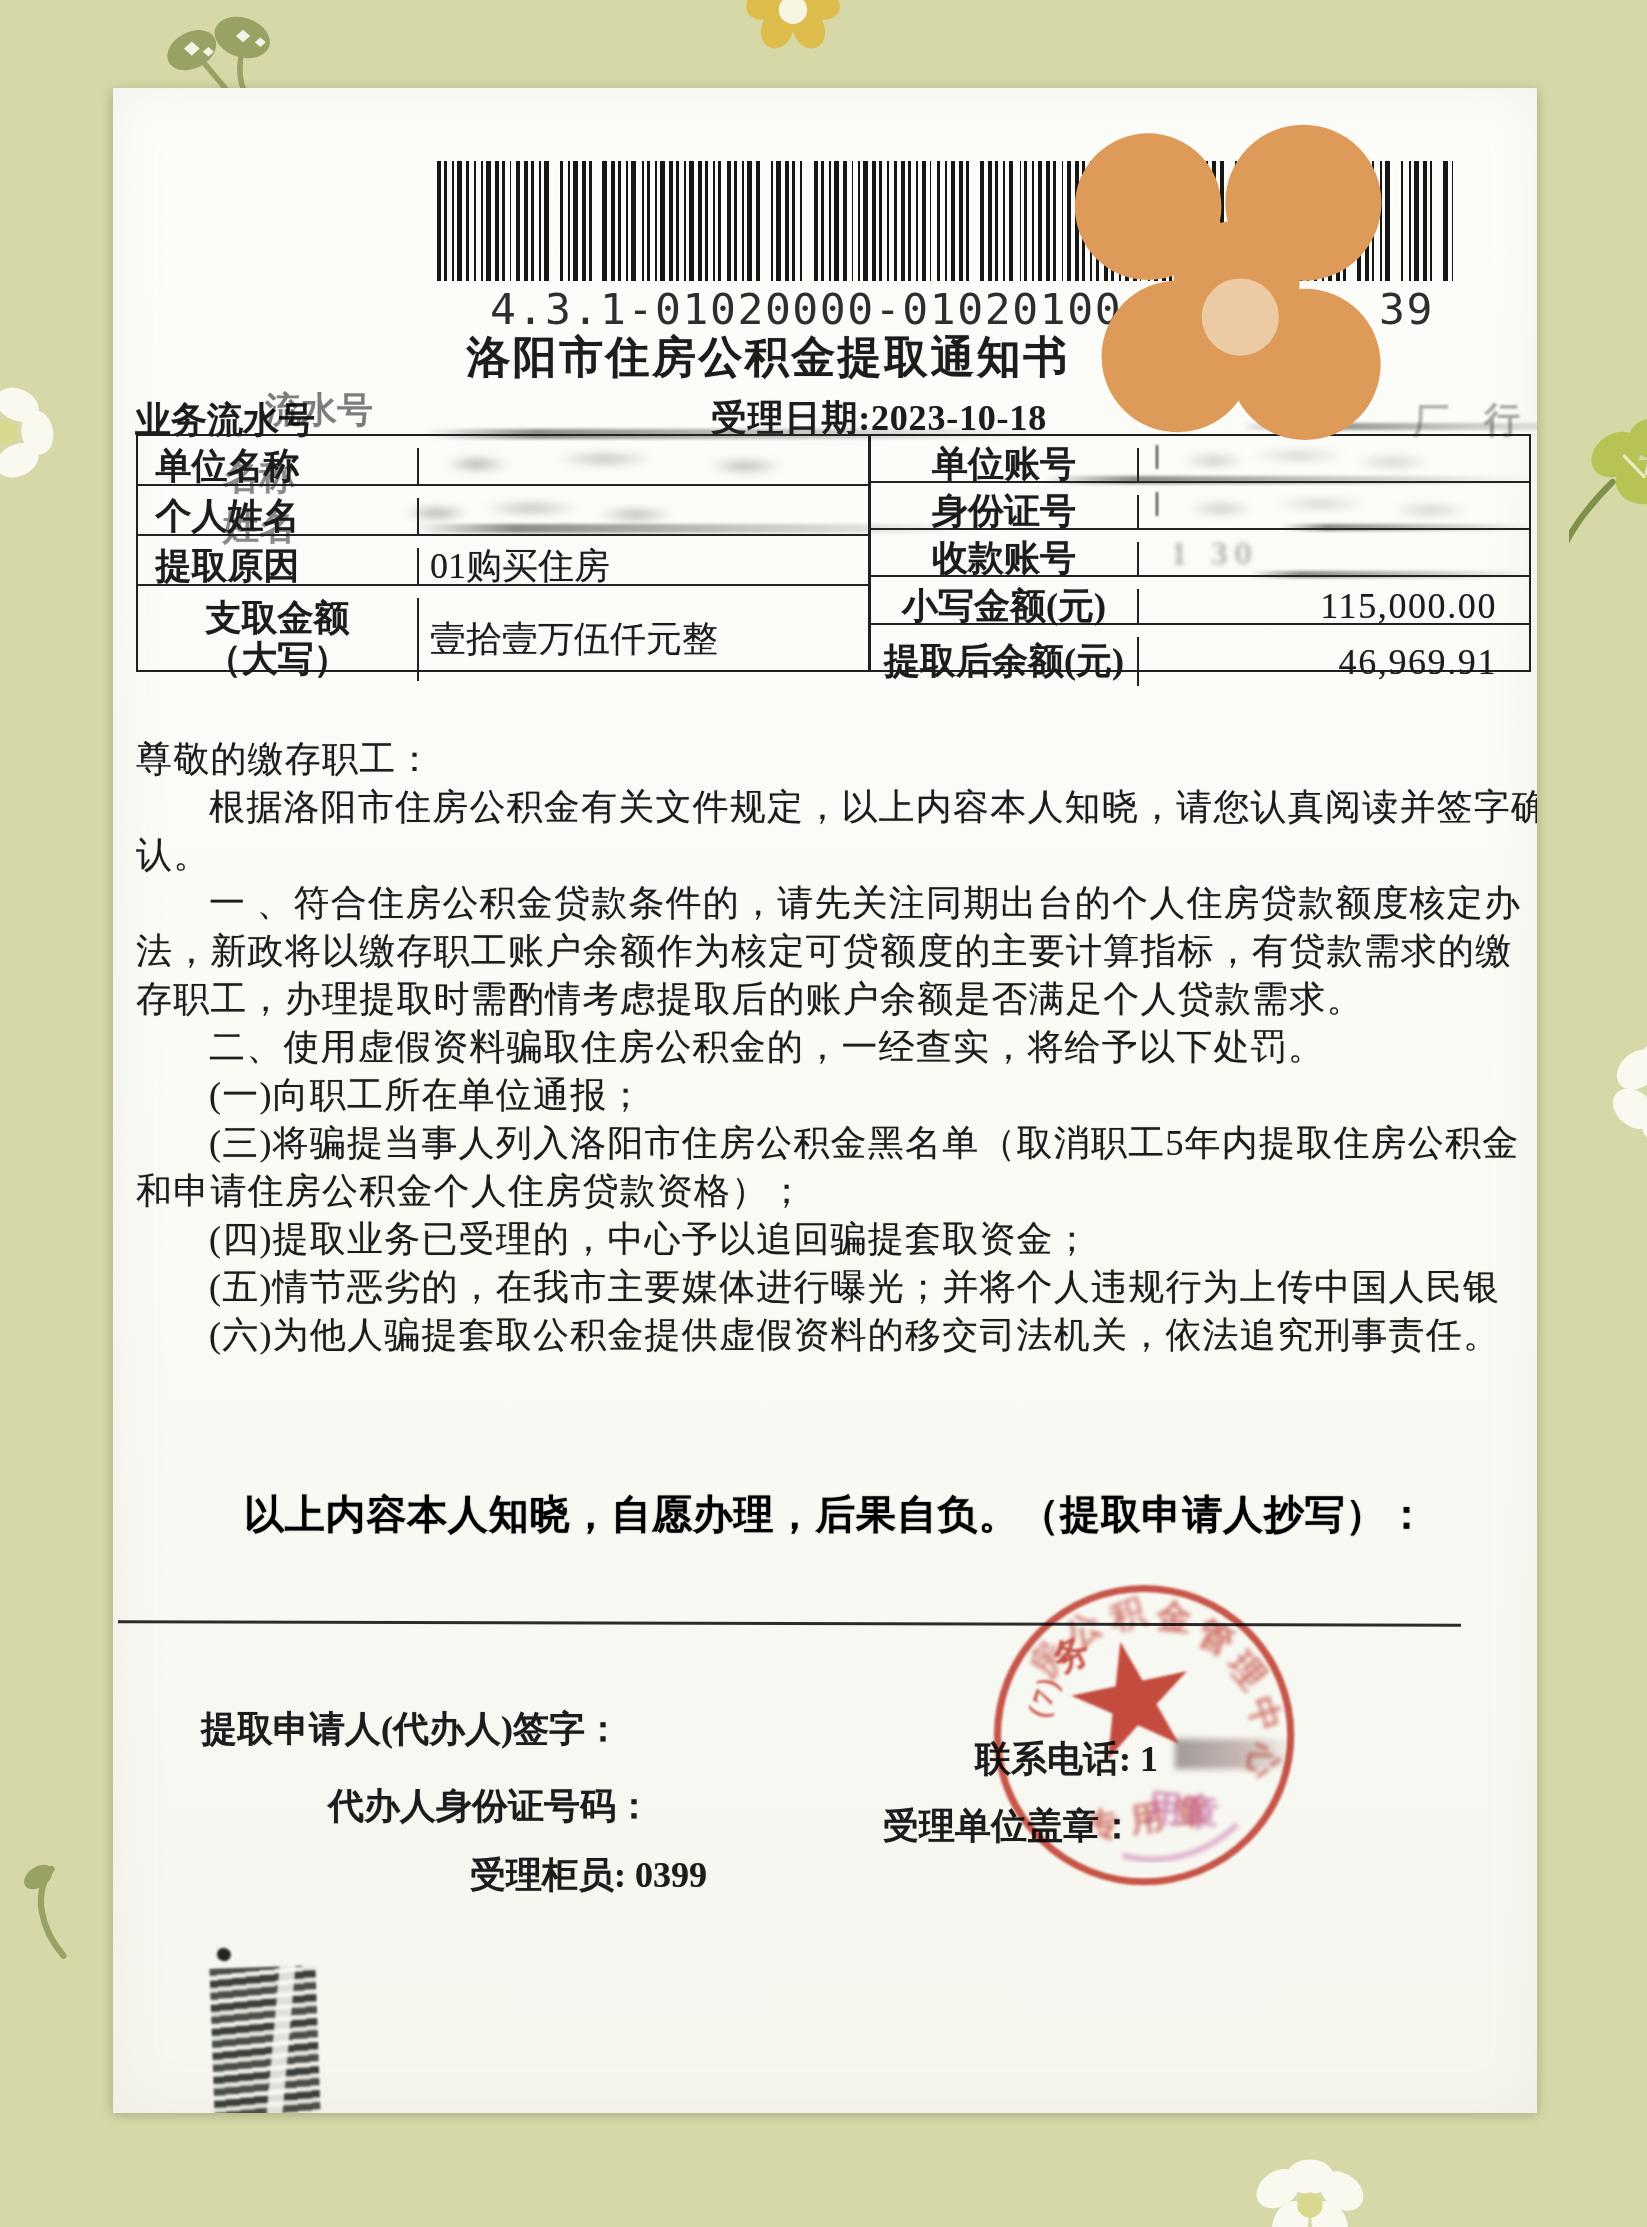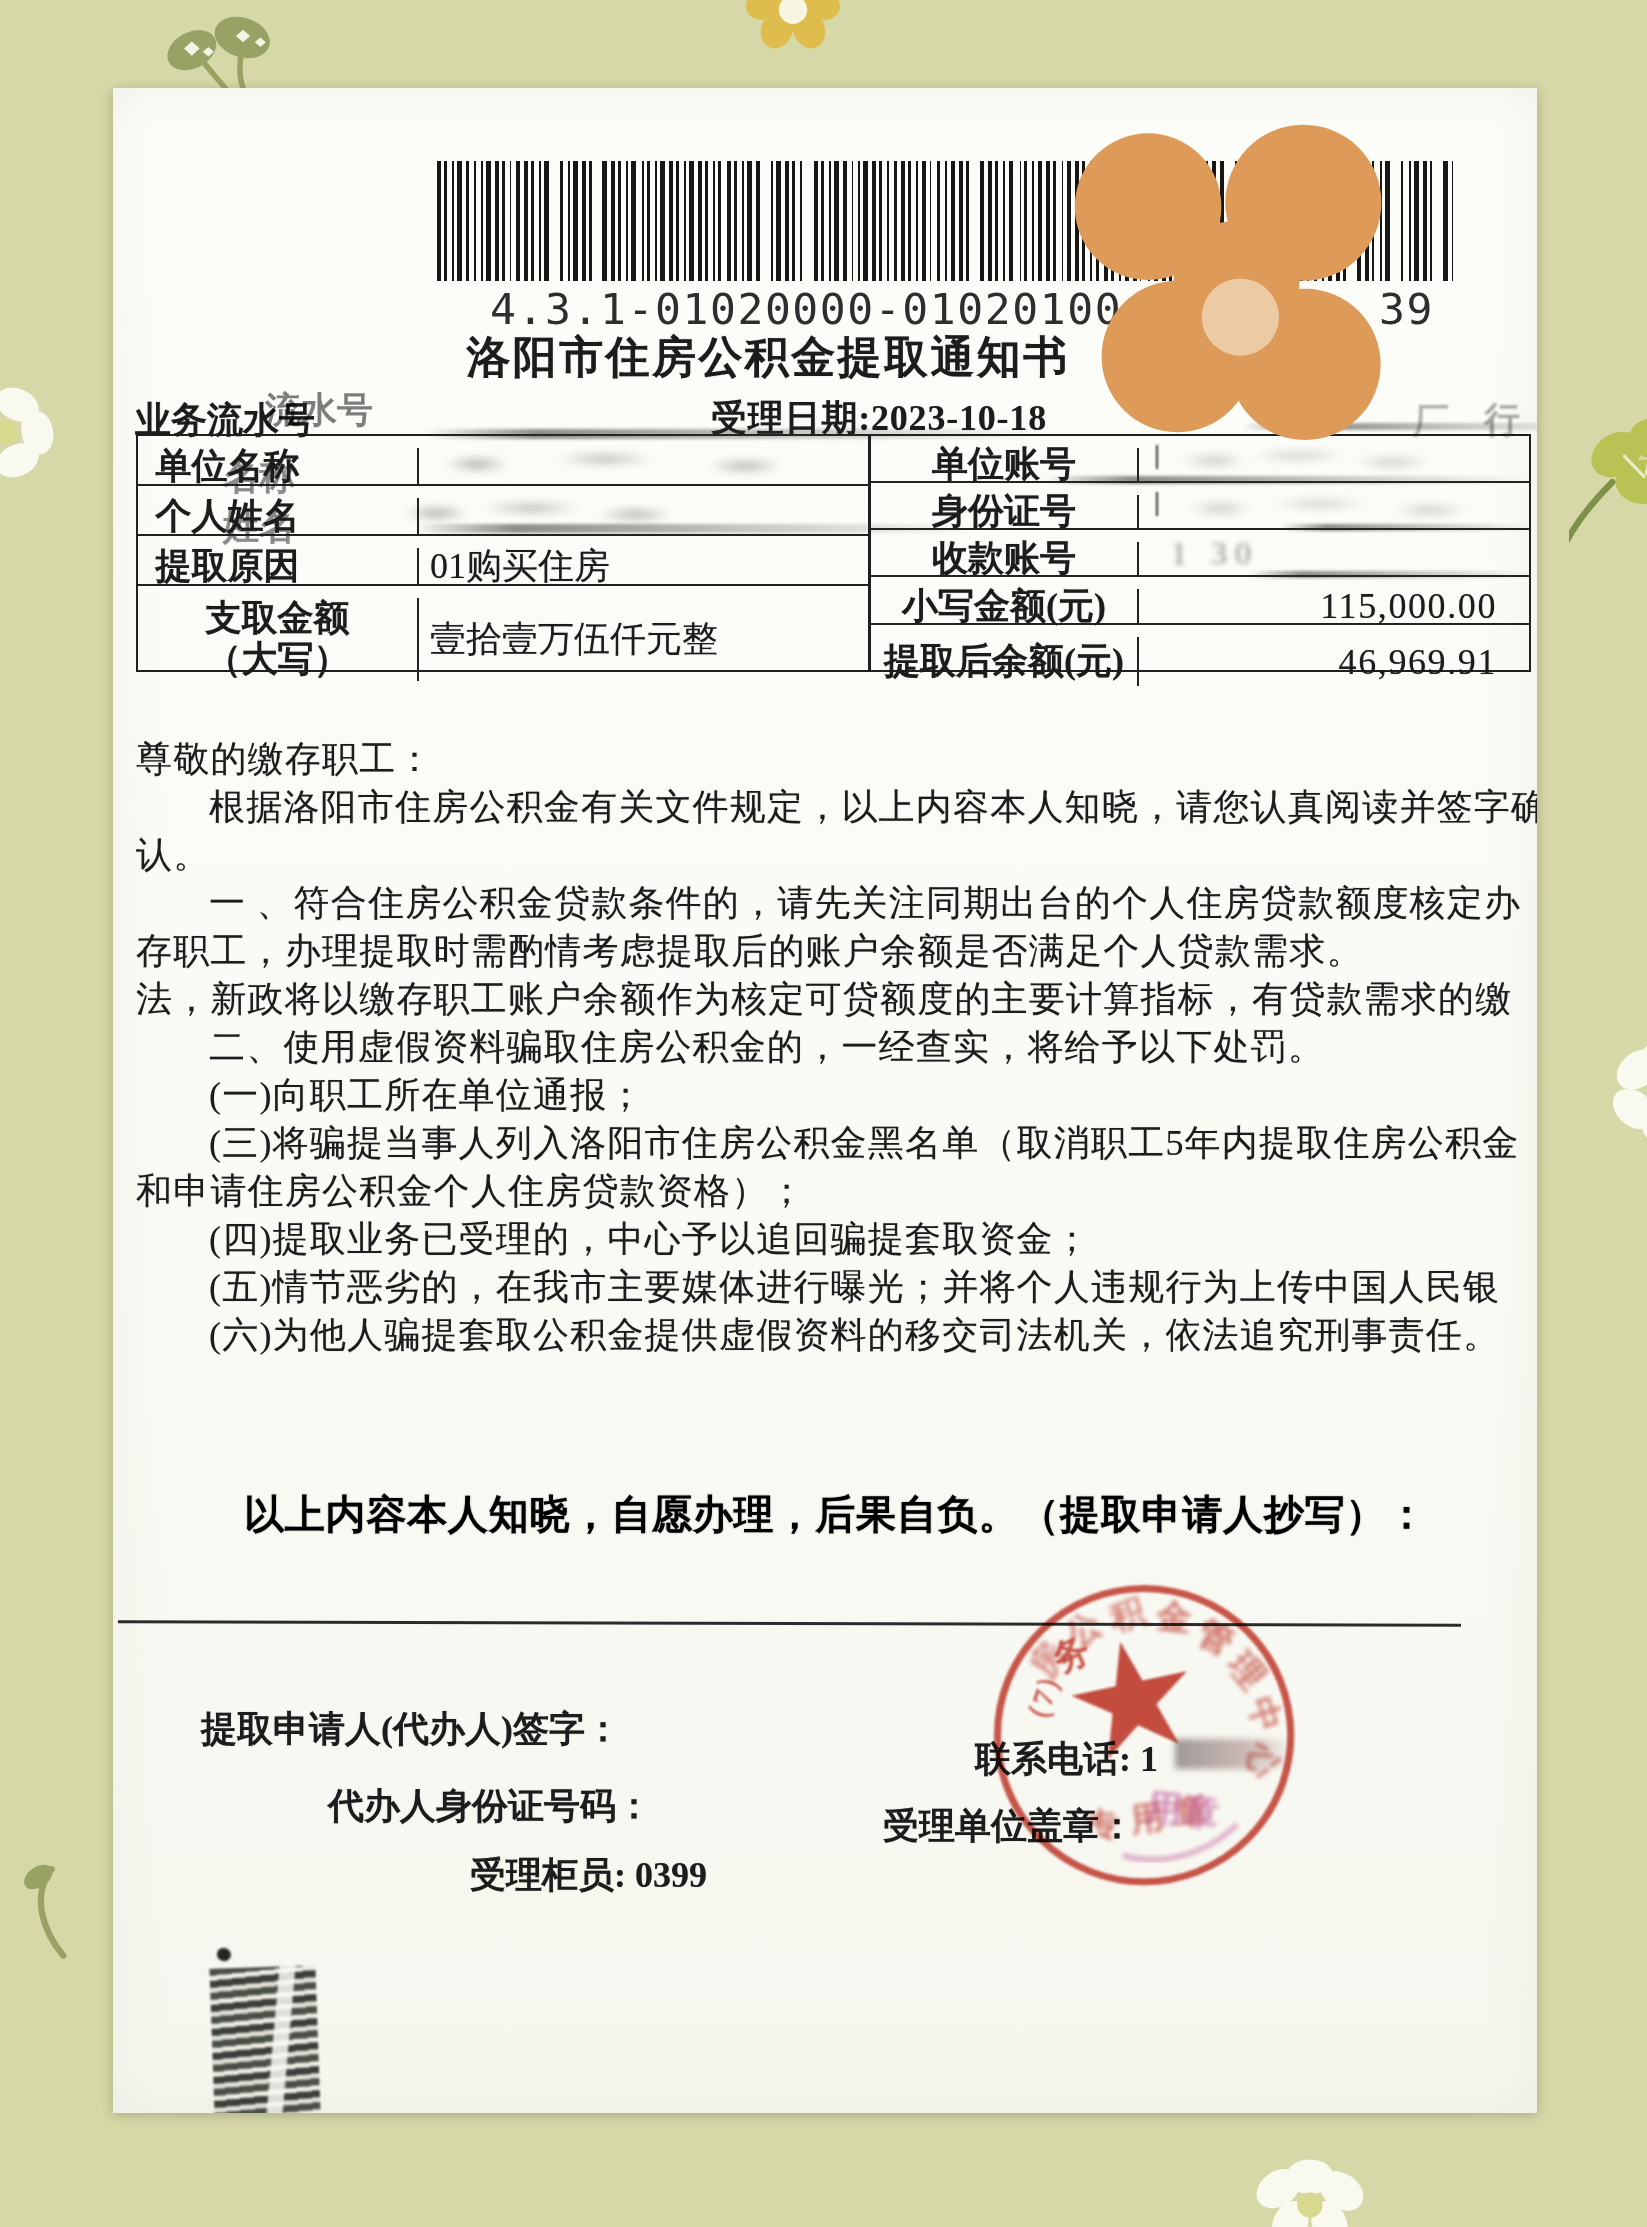--- a/index.html
+++ b/index.html
@@ -230,22 +230,22 @@
     <div class="smudge" style="left:1058px;top:403px;width:332px;height:32px;opacity:.35;"></div>
     <div class="tick" style="left:1043px;top:357px;"></div>
     <div class="tick" style="left:1043px;top:404px;"></div>
     <div id="acct-faint">1 30</div>
 
     <div id="body-text">
       <div class="bodyline scan">尊敬的缴存职工：</div>
       <div class="bodyline ind scan">根据洛阳市住房公积金有关文件规定，以上内容本人知晓，请您认真阅读并签字确</div>
       <div class="bodyline scan">认。</div>
       <div class="bodyline ind scan">一 、符合住房公积金贷款条件的，请先关注同期出台的个人住房贷款额度核定办</div>
+      <div class="bodyline scan">法，新政将以缴存职工账户余额作为核定可贷额度的主要计算指标，有贷款需求的缴</div>
       <div class="bodyline scan">存职工，办理提取时需酌情考虑提取后的账户余额是否满足个人贷款需求。</div>
-      <div class="bodyline scan">法，新政将以缴存职工账户余额作为核定可贷额度的主要计算指标，有贷款需求的缴</div>
       <div class="bodyline ind scan">二、使用虚假资料骗取住房公积金的，一经查实，将给予以下处罚。</div>
       <div class="bodyline ind scan">(一)向职工所在单位通报；</div>
       <div class="bodyline ind scan">(三)将骗提当事人列入洛阳市住房公积金黑名单（取消职工5年内提取住房公积金</div>
       <div class="bodyline scan">和申请住房公积金个人住房贷款资格）；</div>
       <div class="bodyline ind scan">(四)提取业务已受理的，中心予以追回骗提套取资金；</div>
       <div class="bodyline ind scan">(五)情节恶劣的，在我市主要媒体进行曝光；并将个人违规行为上传中国人民银</div>
       <div class="bodyline ind scan">(六)为他人骗提套取公积金提供虚假资料的移交司法机关，依法追究刑事责任。</div>
     </div>
 
     <div id="declaration">以上内容本人知晓，自愿办理，后果自负。（提取申请人抄写）：</div>

